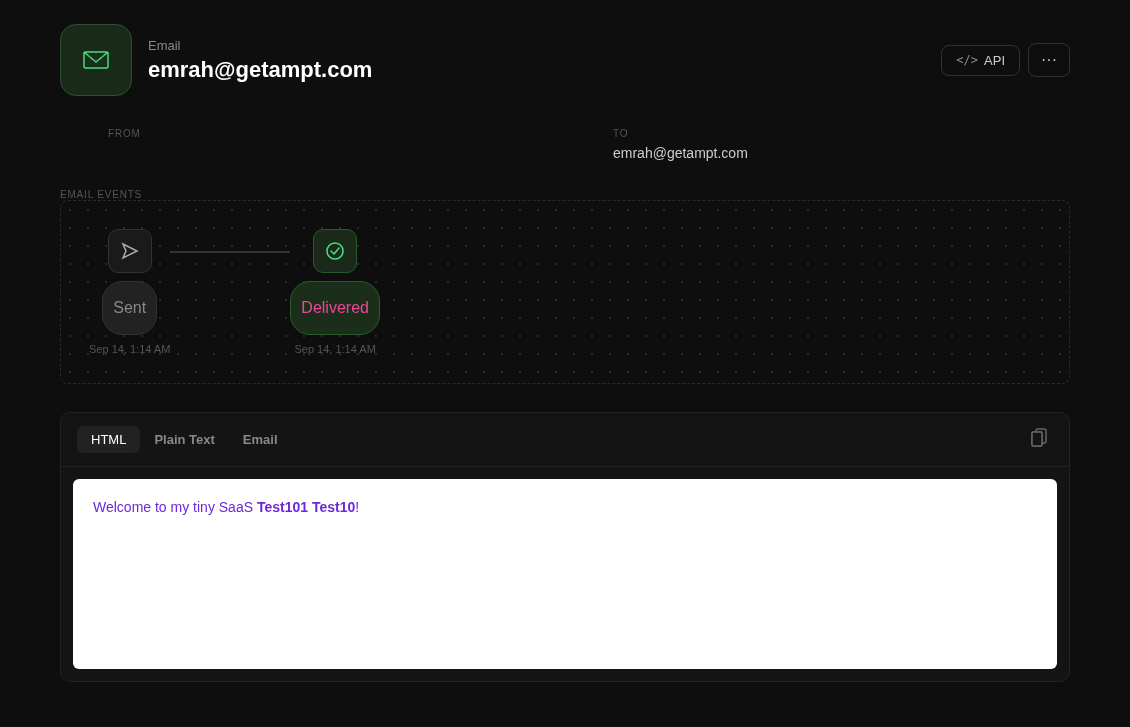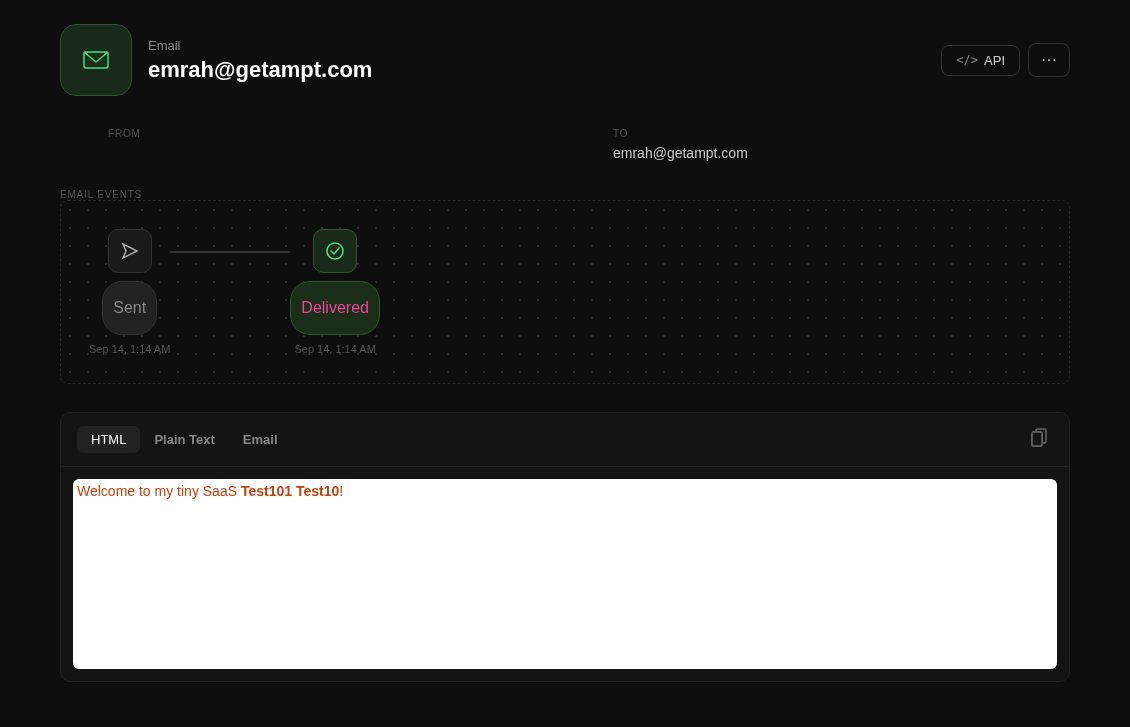--- a/index.html
+++ b/index.html
@@ -241,24 +241,24 @@
       color: #666;
       cursor: pointer;
       padding: 4px;
       font-size: 18px;
       display: flex;
       align-items: center;
     }
 
     .content-preview {
       background: #fff;
-      color: #c2410c;
+      color: #6d28d9;
       margin: 12px;
       border-radius: 6px;
-      padding: 4px;
+      padding: 20px;
       min-height: 190px;
       font-size: 14px;
     }
 
     .content-preview .normal-text {
       font-weight: 400;
     }
     .content-preview .bold-text {
       font-weight: 700;
     }

